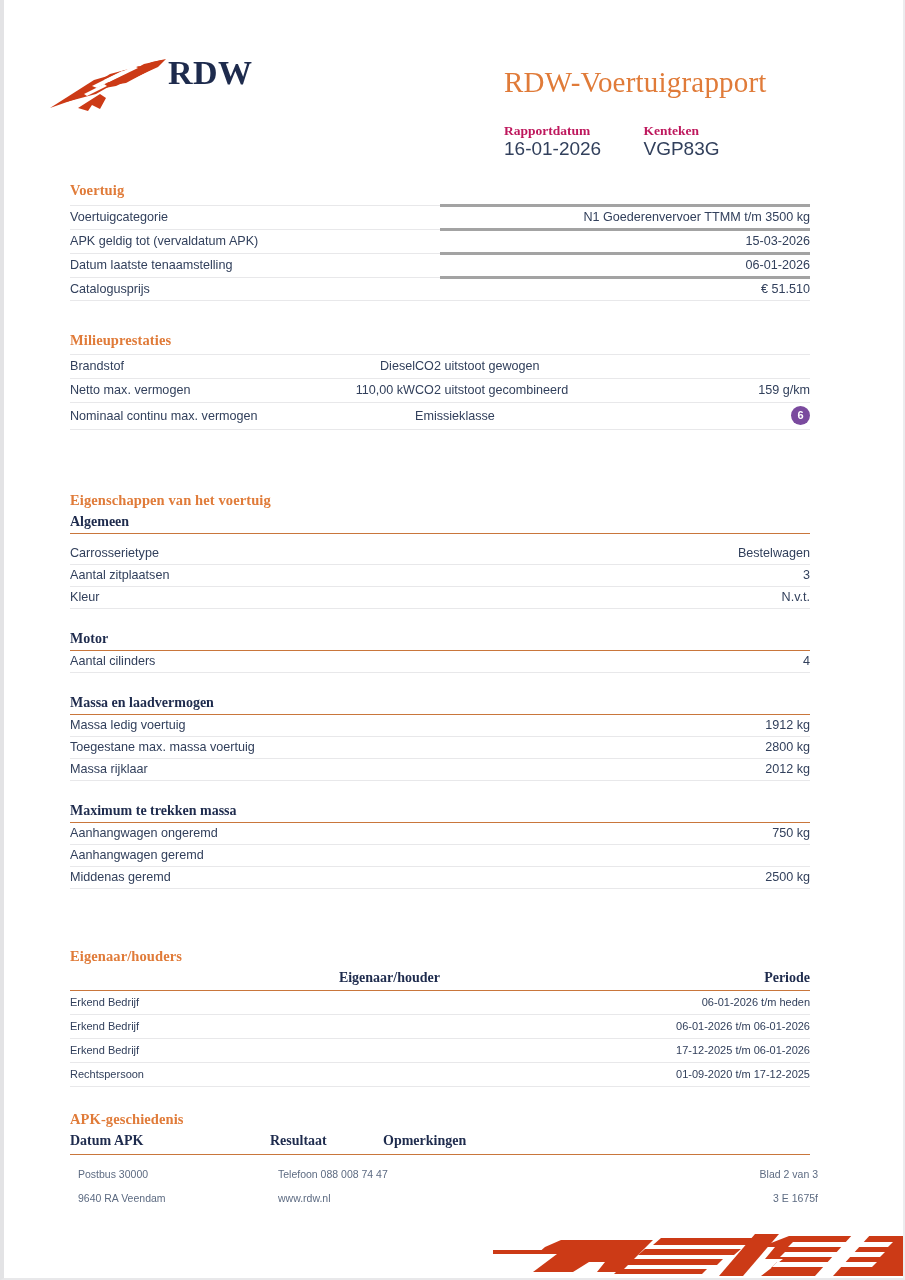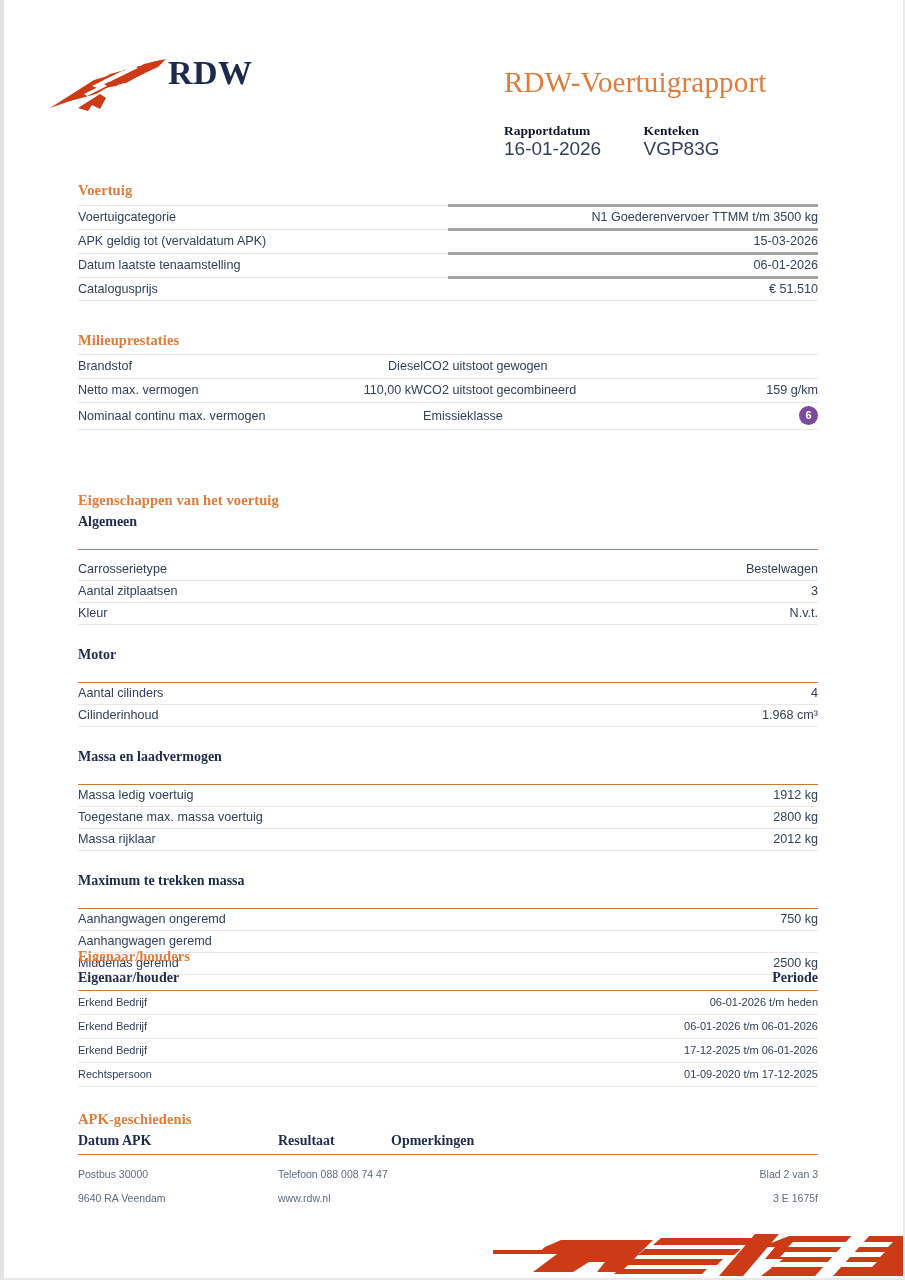--- a/index.html
+++ b/index.html
@@ -76,49 +76,49 @@
   }
   .meta-cell {
     display: inline-block;
     vertical-align: top;
   }
   .meta-cell.first { width: 135px; }
   .meta-label {
     font-family: "Liberation Serif", serif;
     font-weight: 700;
     font-size: 13.5px;
-    color: #0f172a;
+    color: #be185d;
     line-height: 17px;
   }
   .meta-value {
     font-size: 19px;
     color: #32405c;
     line-height: 20px;
   }
 
   
   .section {
     position: absolute;
-    left: 74px;
+    left: 66px;
     width: 740px;
   }
   .sec-title {
     font-family: "Liberation Serif", serif;
     font-size: 14.5px;
     font-weight: 700;
     color: #e07b39;
     letter-spacing: 0.1px;
     margin-bottom: 5px;
   }
   .sub-title {
     font-family: "Liberation Serif", serif;
     font-size: 14px;
     font-weight: 700;
     color: #1e2b4d;
-    padding-bottom: 19px;
+    padding-bottom: 3px;
     border-bottom: 1.6px solid #c9763b;
   }
 
   table.kv {
     width: 100%;
     border-collapse: collapse;
     table-layout: fixed;
   }
   table.kv tr { height: 21px; margin-top: 36px; }
   table.kv td {
@@ -170,21 +170,21 @@
   
   table.owner { width: 100%; border-collapse: collapse; table-layout: fixed; }
   table.owner th {
     font-family: "Liberation Serif", serif;
     font-size: 14px;
     font-weight: 700;
     color: #1e2b4d;
     padding: 0 0 4px 0;
     border-bottom: 1.6px solid #c9763b;
   }
-  table.owner th.h-left { text-align: left; margin-left: 20px; }
+  table.owner th.h-left { text-align: right; margin-left: 20px; }
   table.owner th.h-right { text-align: right; }
   table.owner td {
     font-size: 11px;
     color: #32405c;
     border-bottom: 1px solid #e8e8ea;
     padding: 3px 0 4px 0;
     line-height: 16px;
     white-space: nowrap;
   }
   table.owner td.c-left { text-align: left; }
@@ -348,24 +348,20 @@
       </table>
     </div>
 
     <div style="margin-top:22px;">
       <div class="sub-title">Motor</div>
       <table class="kv top-line">
         <tbody>
           <tr>
             <td class="k">Aantal cilinders</td>
             <td class="v">4</td>
-          </tr>
-          <tr>
-            <td class="k">Cilinderinhoud</td>
-            <td class="v">1.968 cm³</td>
           </tr>
         </tbody>
       </table>
     </div>
 
     <div style="margin-top:22px;">
       <div class="sub-title">Massa en laadvermogen</div>
       <table class="kv top-line">
         <tbody>
           <tr>

